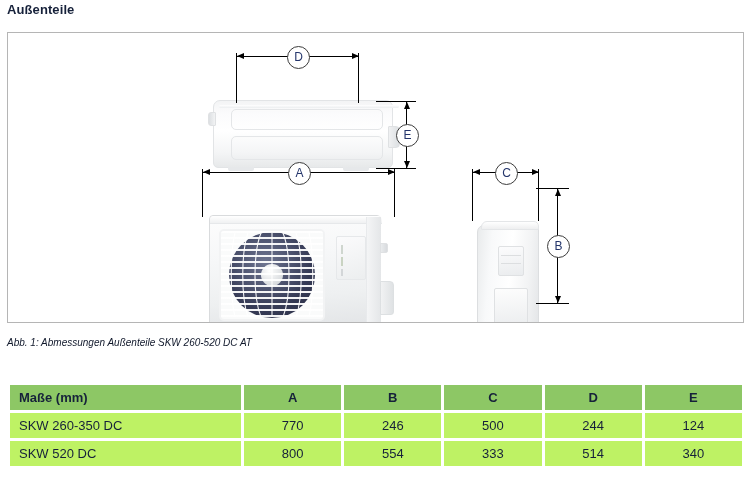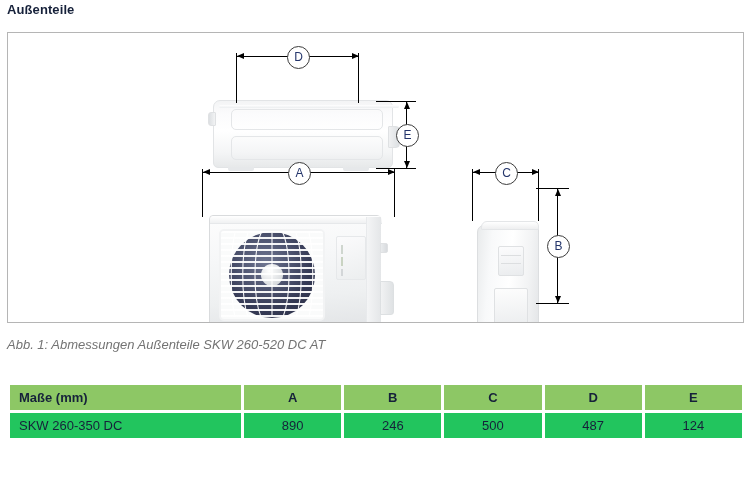--- a/index.html
+++ b/index.html
@@ -333,23 +333,23 @@
     border: 1px solid #dfe1e3;
     border-radius: 2px 2px 1px 1px;
     box-sizing: border-box;
   }
 
   
   .caption {
     position: absolute;
     left: 7px;
     top: 337px;
-    font-size: 13px;
+    font-size: 10px;
     font-style: italic;
-    color: #737373;
+    color: #0f172a;
     white-space: nowrap;
   }
 
   
   .dim-table {
     position: absolute;
     left: 7px;
     top: 382px;
     width: 738px;
     border-collapse: separate;
@@ -363,21 +363,21 @@
     height: 25px;
     font-weight: normal;
     color: #16213a;
   }
   .dim-table thead th {
     background: #8dc765;
     font-weight: bold;
     margin-left: 34px;
   }
   .dim-table tbody td {
-    background: #22c55e;
+    background: #bef264;
   }
   .col-label { width: 222px; text-align: left; padding-left: 9px !important; }
   .col-val   { text-align: center; }
   .dim-table thead th.col-label { text-align: left; padding-left: 9px !important; }
 </style>
 </head>
 <body>
 
 <div class="page-title">Außenteile</div>
 
@@ -486,20 +486,28 @@
       <th class="col-val">A</th>
       <th class="col-val">B</th>
       <th class="col-val">C</th>
       <th class="col-val">D</th>
       <th class="col-val">E</th>
     </tr>
   </thead>
   <tbody>
     <tr>
       <td class="col-label">SKW 260-350 DC</td>
-      <td class="col-val">890</td>
+      <td class="col-val">770</td>
       <td class="col-val">246</td>
       <td class="col-val">500</td>
-      <td class="col-val">487</td>
+      <td class="col-val">244</td>
       <td class="col-val">124</td>
+    </tr>
+    <tr>
+      <td class="col-label">SKW 520 DC</td>
+      <td class="col-val">800</td>
+      <td class="col-val">554</td>
+      <td class="col-val">333</td>
+      <td class="col-val">514</td>
+      <td class="col-val">340</td>
     </tr>
   </tbody>
 </table>
 
 </body></html>

